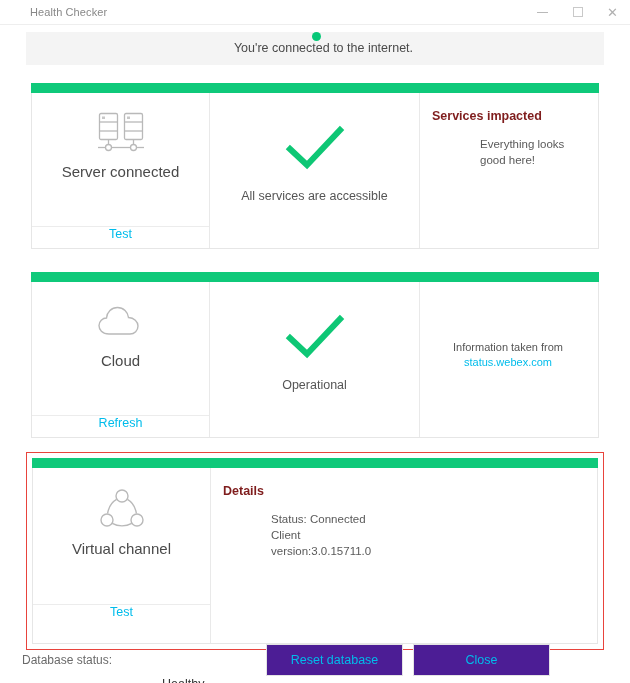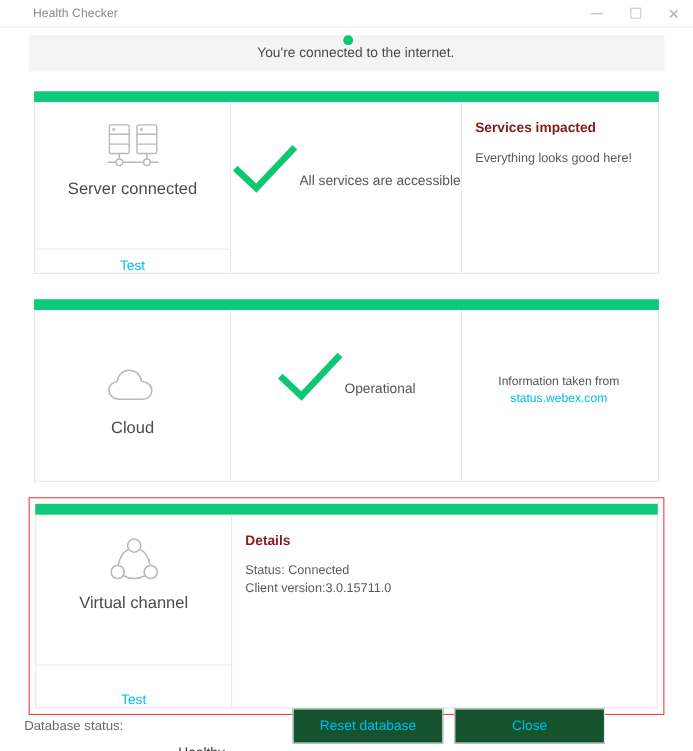--- a/index.html
+++ b/index.html
@@ -142,33 +142,34 @@
   }
   .col-left-title {
     font-size: 15px;
     color: #4a4a4a;
     text-align: center;
   }
   .col-left-footer {
     height: 38px;
     border-top: 1px solid #ececec;
     display: flex;
-    align-items: flex-end;
+    align-items: flex-start;
     justify-content: center;
     margin-top: 36px;
   }
   .link {
     font-size: 12.5px;
     color: #00bceb;
     cursor: pointer;
   }
 
   .col-mid {
     flex: 1;
     display: flex;
+    flex-direction: column;
     align-items: center;
     justify-content: center;
     border-right: 1px solid #e9e9e9;
     padding-bottom: 14px;
     box-sizing: border-box;
   }
   .check-icon { margin-bottom: 14px; }
   .col-mid-text {
     font-size: 12.5px;
     color: #555555;
@@ -185,20 +186,21 @@
   .right-heading {
     font-size: 12.5px;
     font-weight: bold;
     color: #7f1d1d;
     margin: 0 0 13px 0;
   }
   .right-body {
     font-size: 11.5px;
     color: #5a5a5a;
     line-height: 16px;
+    margin-left: 48px;
   }
   .right-note {
     font-size: 11px;
     color: #555555;
     line-height: 15px;
   }
 
   
   .bottombar {
     position: absolute;
@@ -219,21 +221,21 @@
   .db-value {
     font-size: 12.5px;
     color: #333333;
     flex: 1;
     margin-top: 48px;
   }
   .btn {
     width: 137px;
     height: 32px;
     border: 1px solid #e4e4e4;
-    background: #14532d;
+    background: #4c1d95;
     display: flex;
     align-items: center;
     justify-content: center;
     font-size: 12.5px;
     color: #00bceb;
     box-sizing: border-box;
     cursor: pointer;
   }
   .btn + .btn { margin-left: 10px; }
 </style>
@@ -312,20 +314,23 @@
     <div class="card" style="height:156px">
       <div class="col-left">
         <div class="col-left-body">
           <div class="col-left-icon">
             <svg width="50" height="38" viewBox="0 0 50 38" fill="none" stroke="#b9b9b9" stroke-width="1.4">
               <path d="M13 31 C6 31 3 26.5 3 22.5 C3 18.5 6.5 15 10.5 15 C11 9 15.5 4.5 21.5 4.5 C27.5 4.5 32 9 32.5 14.5 C38 14.8 42 18.5 42 23 C42 27.5 38.5 31 34 31 Z"></path>
             </svg>
           </div>
           <div class="col-left-title">Cloud</div>
         </div>
+        <div class="col-left-footer">
+          <span class="link">Refresh</span>
+        </div>
       </div>
       <div class="col-mid">
         <div class="check-icon">
           <svg width="62" height="46" viewBox="0 0 62 46" fill="none" stroke="#0ec775" stroke-width="6" stroke-linecap="square" stroke-linejoin="miter">
             <polyline points="6,24 23,40 56,5"></polyline>
           </svg>
         </div>
         <div class="col-mid-text">Operational</div>
       </div>
       <div class="col-right center">

